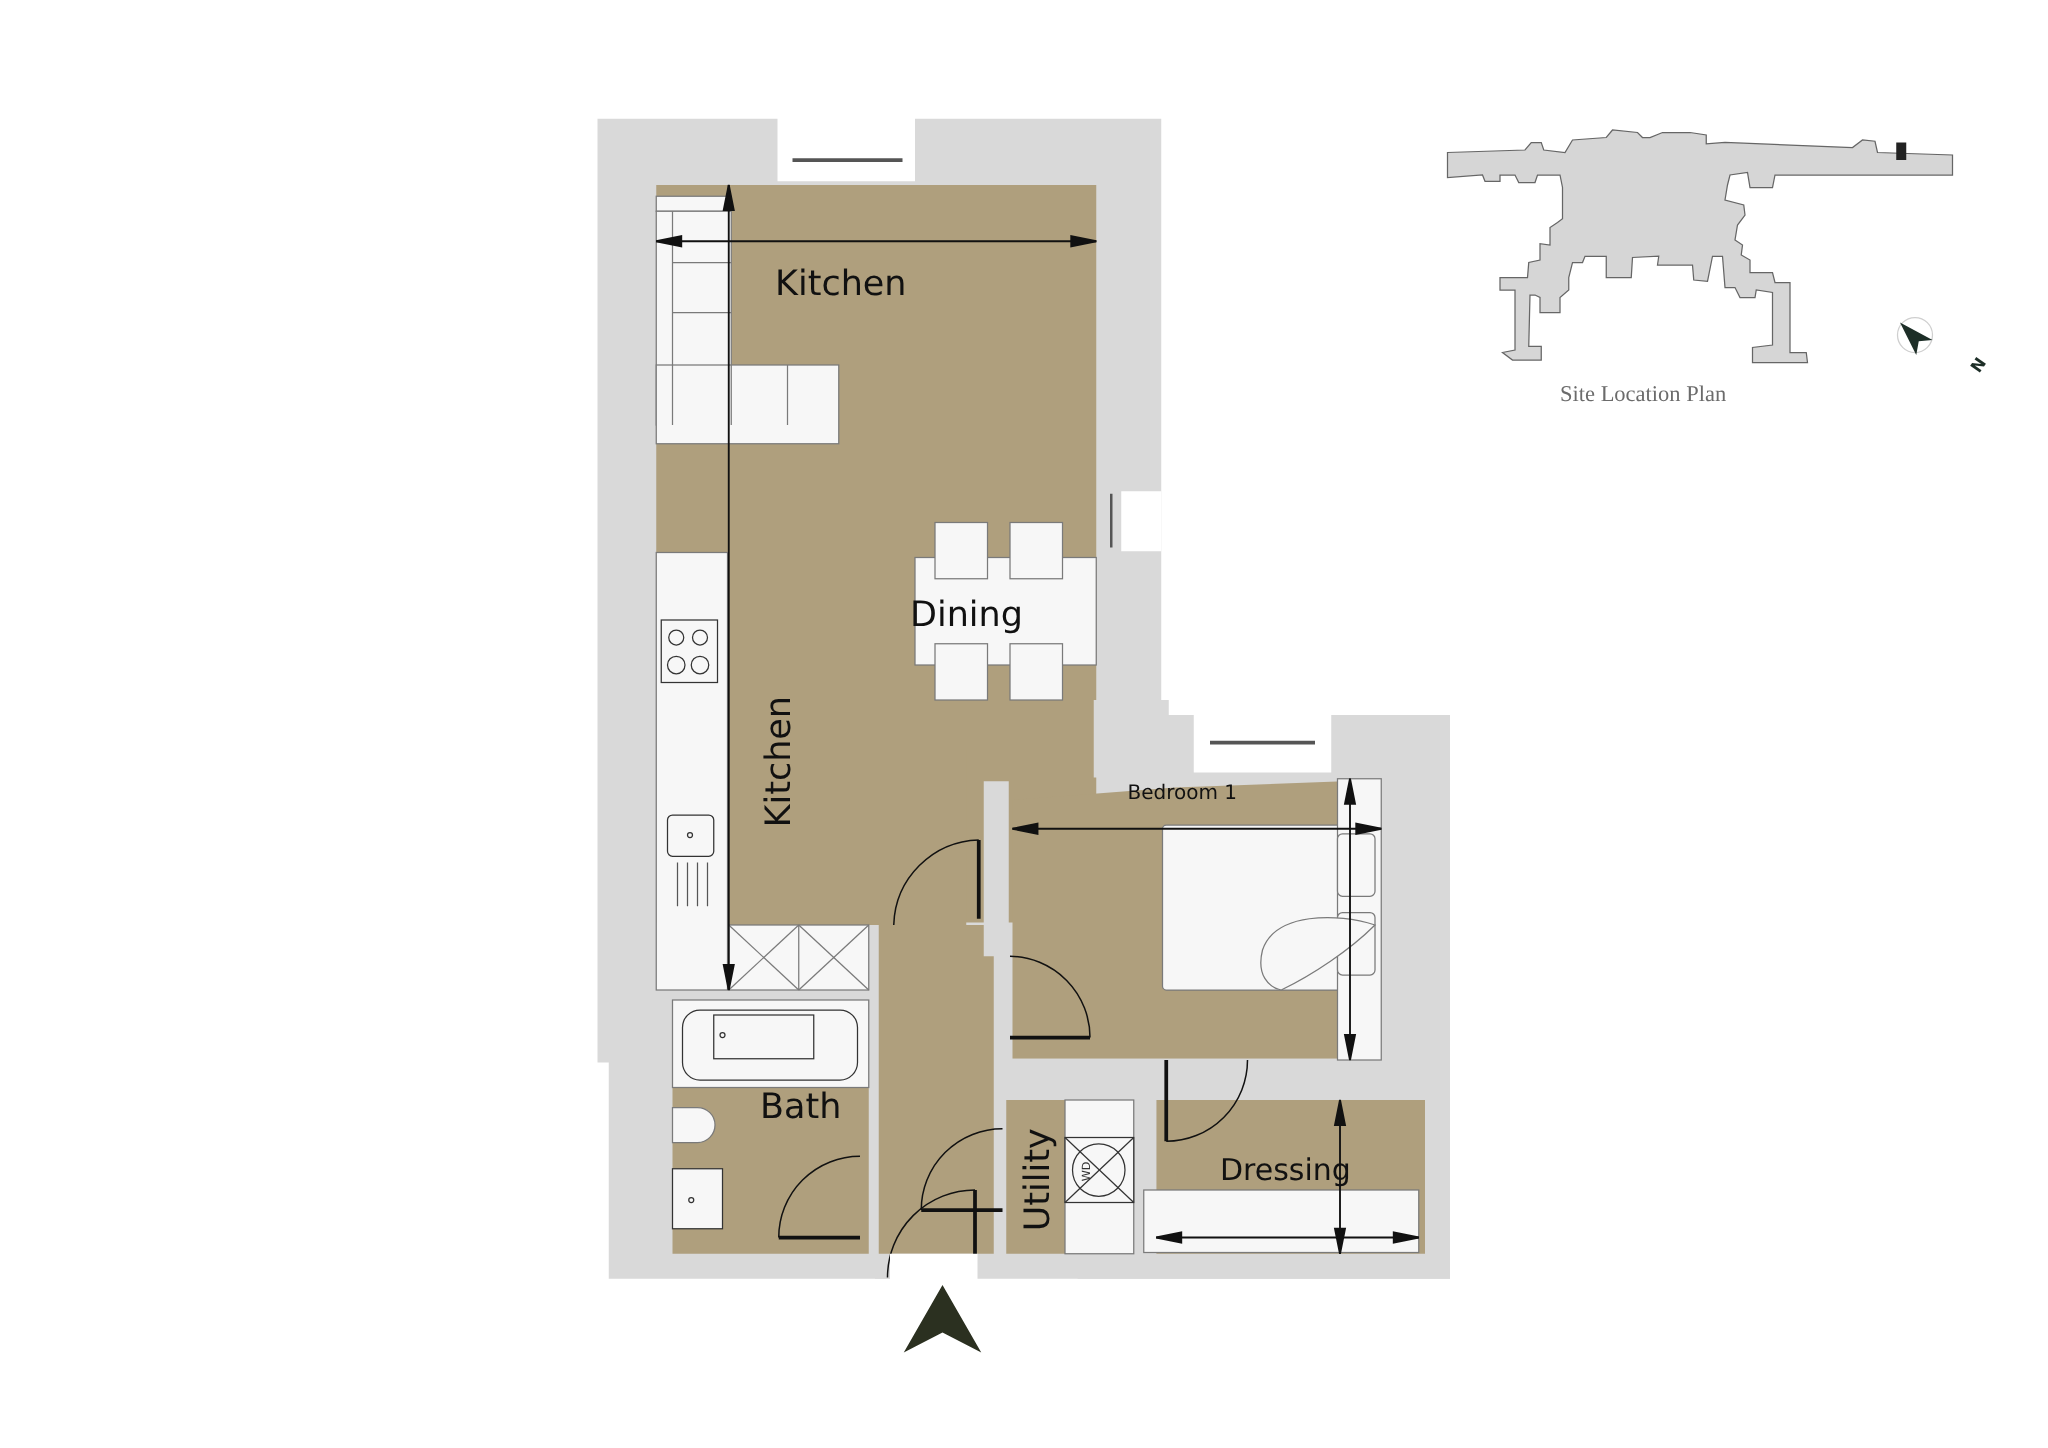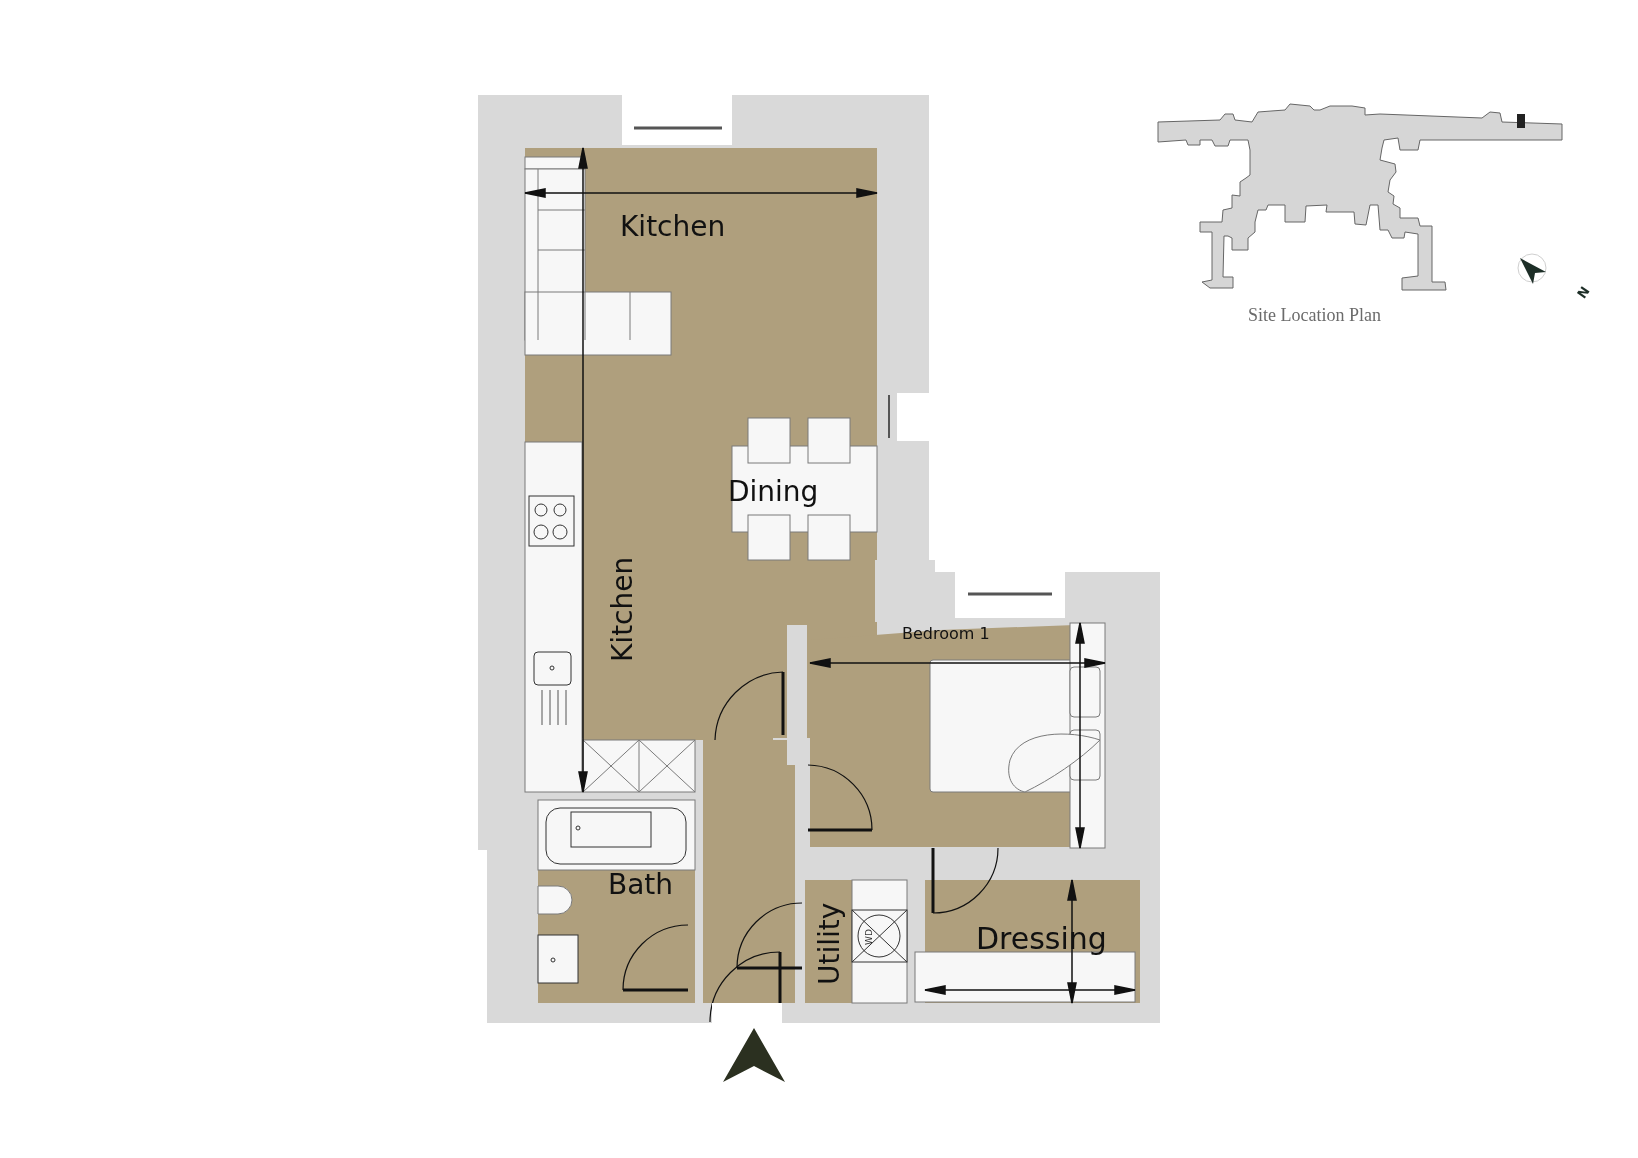--- a/index.html
+++ b/index.html
@@ -186,16 +186,16 @@
     <polygon points="1520,258 1546,272 1535,273 1533,284" fill="#1D2E27"></polygon>
   </g>
 </svg>
 
 <div class="lbl" style="left:620px; top:213px;">Kitchen</div>
 <div class="lbl" style="left:728px; top:478px;">Dining</div>
 <div class="lbl rot" style="left:609px; top:662px;">Kitchen</div>
 <div class="lbl" style="left:902px; top:626px; font-size:16px;">Bedroom 1</div>
 <div class="lbl" style="left:608px; top:846px;margin-top:25px;">Bath</div>
 <div class="lbl rot" style="left:816px; top:985px;">Utility</div>
-<div class="lbl" style="left:976px; top:924px; font-size:30px;">Dressing</div>
+<div class="lbl" style="left:976px; top:924px; font-size:24px;">Dressing</div>
 
 <div class="site-caption">Site Location Plan</div>
 <div class="north-n">N</div>
 
 </body></html>

